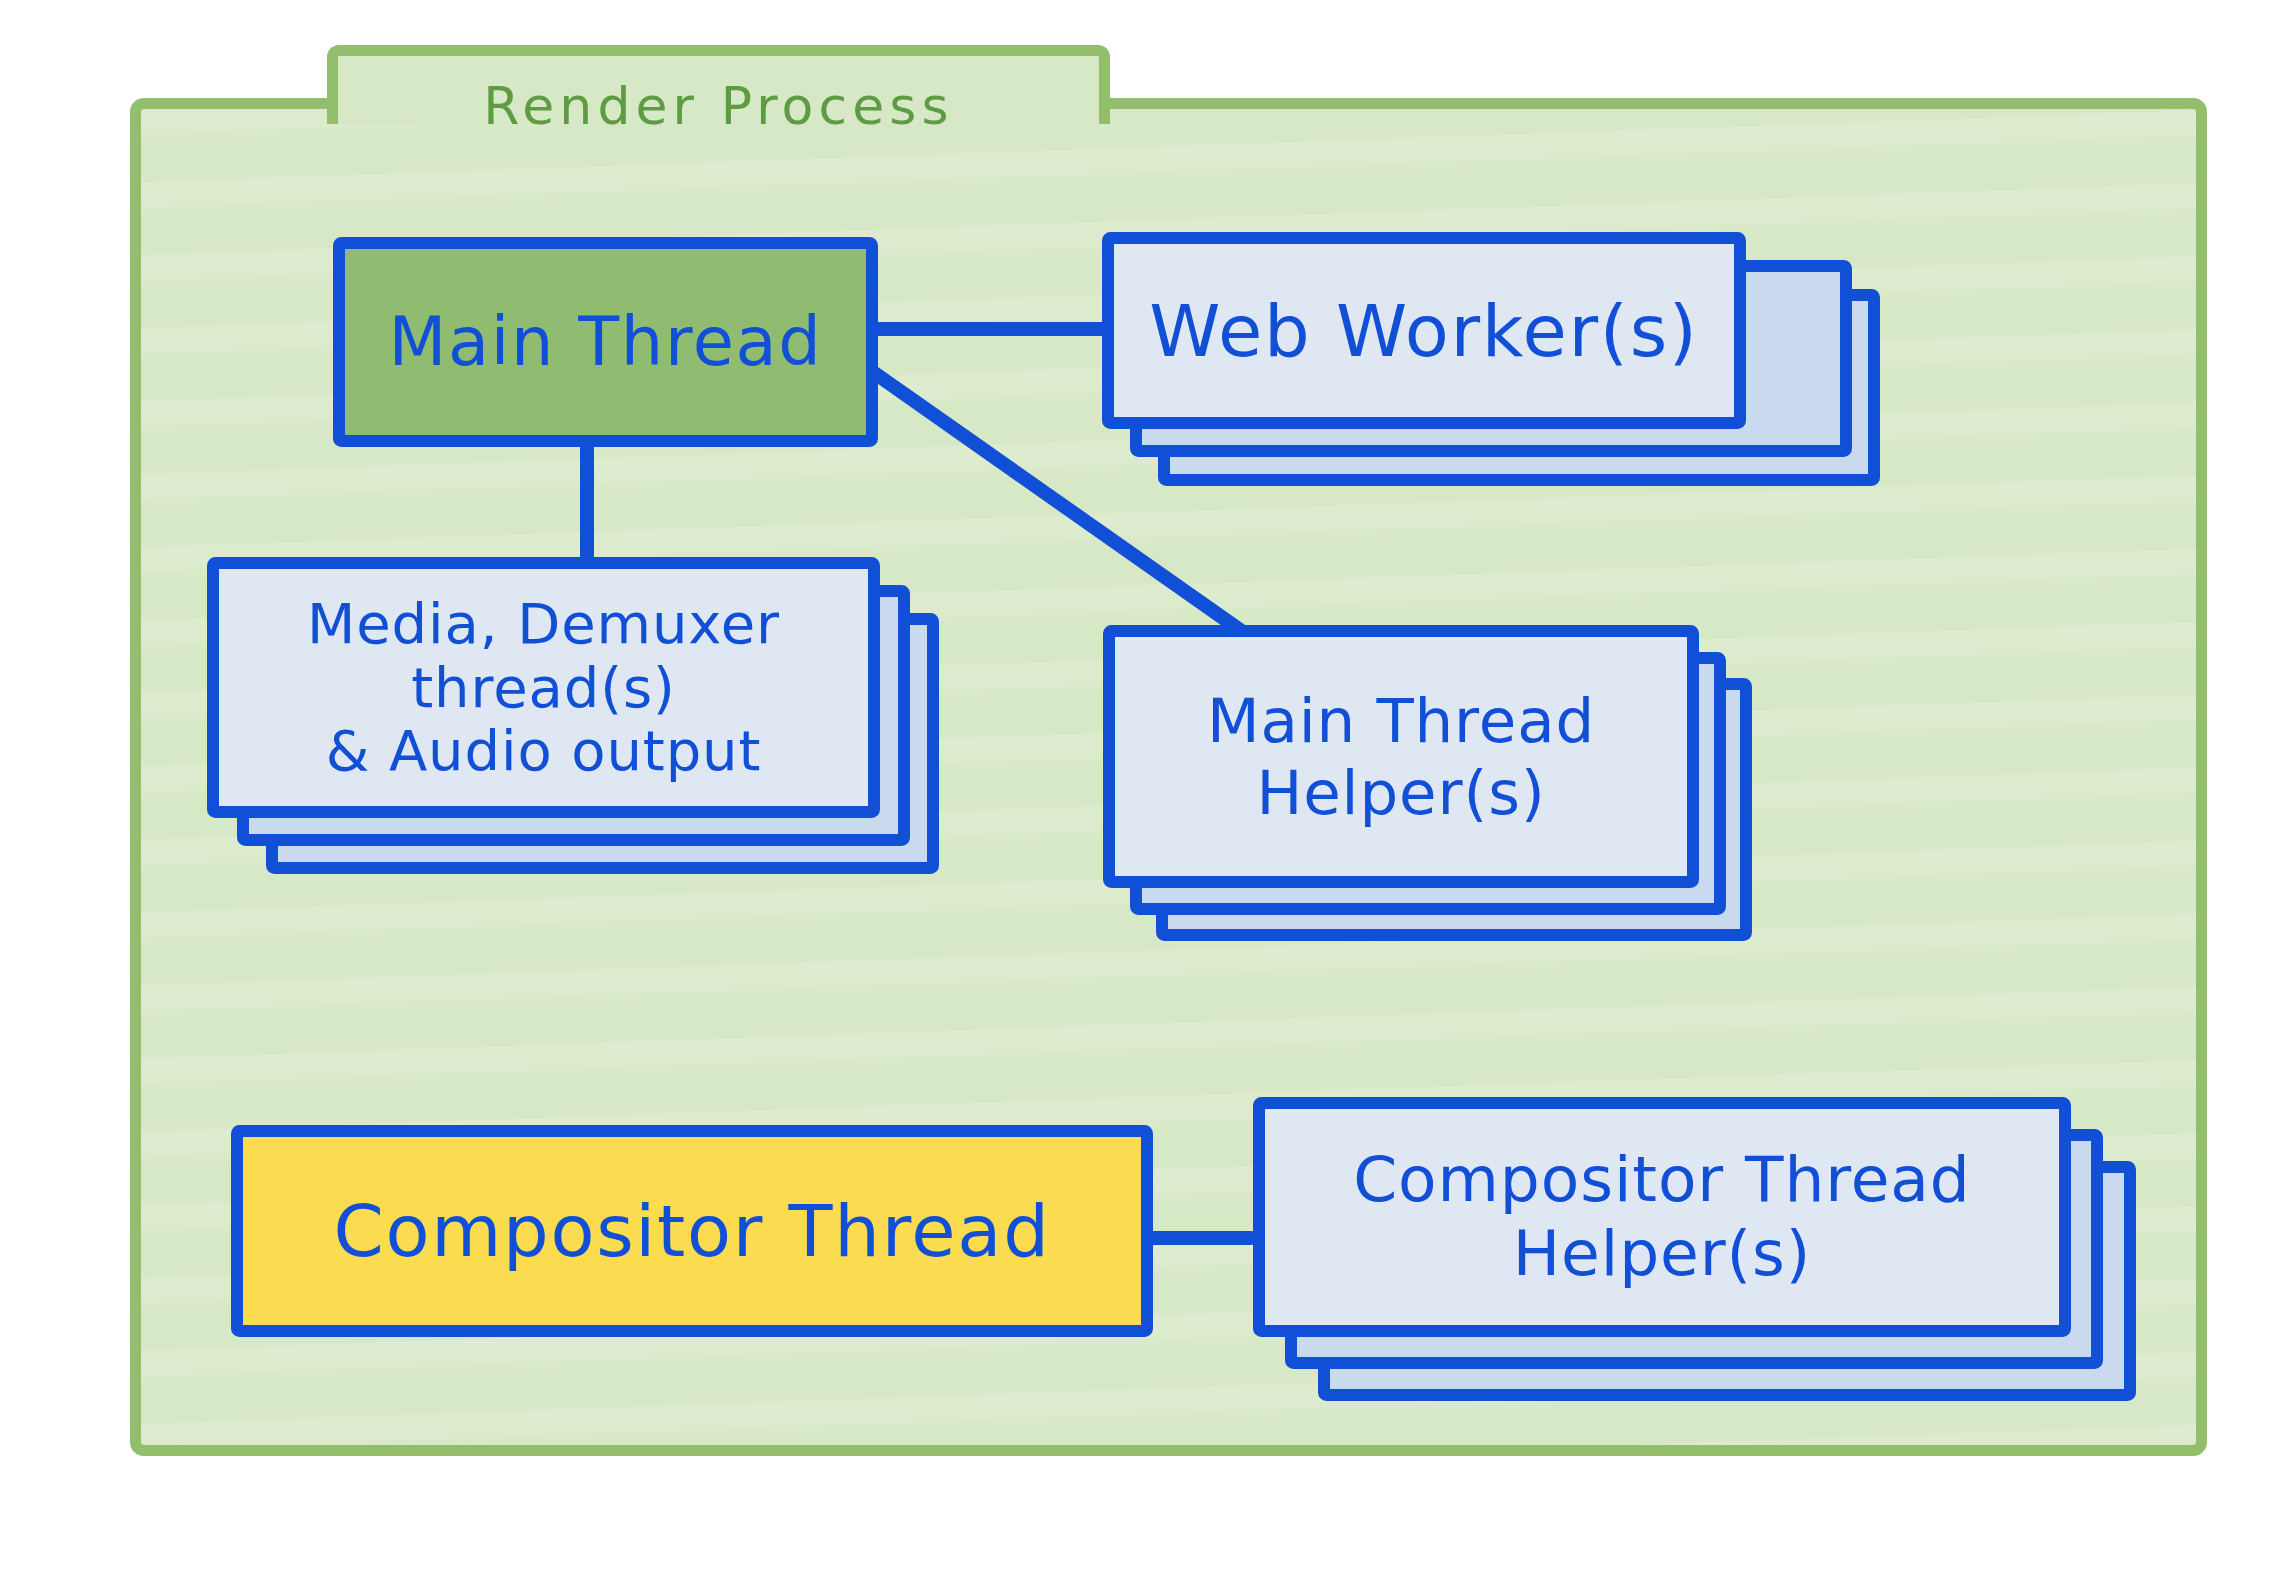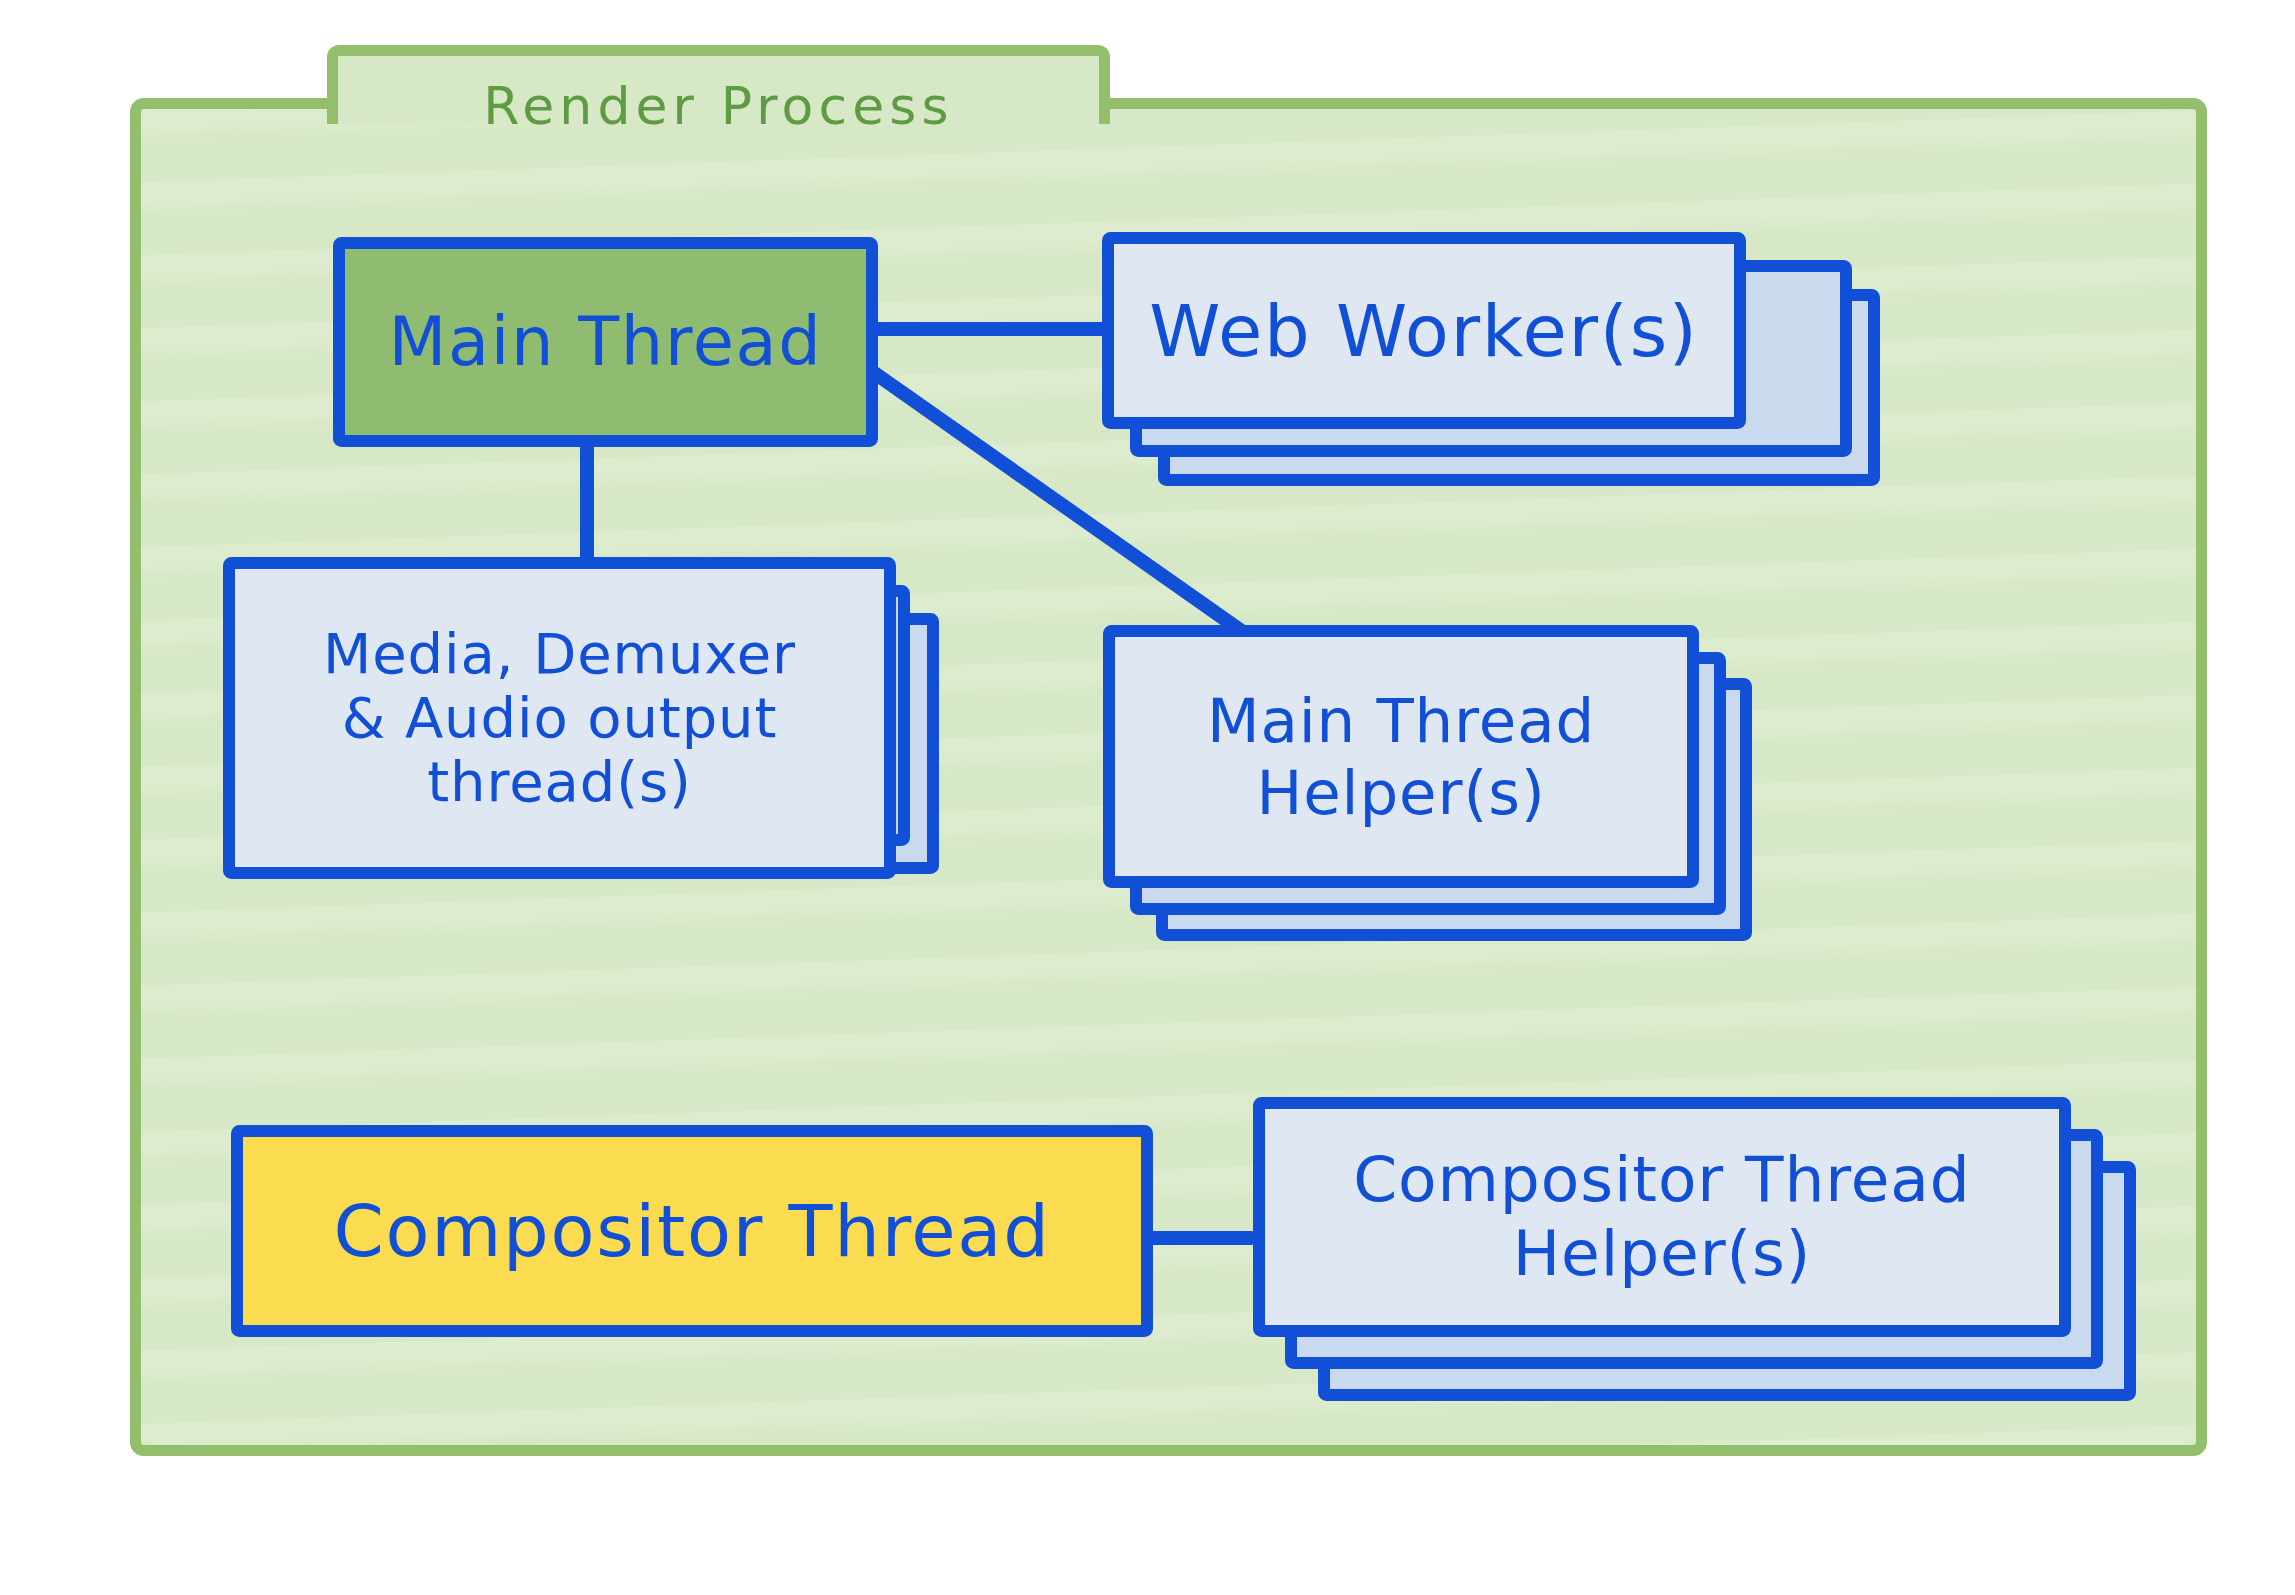--- a/index.html
+++ b/index.html
@@ -66,21 +66,21 @@
   .card .line{display:block;}
 
   
   .n-main{left:333px;top:237px;width:545px;height:210px;background:var(--main-thread-fill);font-size:67px;letter-spacing:1.7px;}
   .n-comp{left:231px;top:1125px;width:922px;height:212px;background:var(--compositor-fill);font-size:72px;letter-spacing:1.7px;}
 
   .n-ww   {left:1102px;top:232px;width:644px;height:197px;font-size:72px;letter-spacing:1.7px;}
   .n-ww-b1{left:1130px;top:260px;width:722px;height:197px;}
   .n-ww-b2{left:1158px;top:289px;width:722px;height:197px;}
 
-  .n-media   {left:223px;top:557px;width:673px;height:322px;font-size:56px;line-height:1.14;letter-spacing:0.9px;}
+  .n-media   {left:207px;top:557px;width:673px;height:261px;font-size:56px;line-height:1.14;letter-spacing:0.9px;}
   .n-media-b1{left:237px;top:585px;width:673px;height:261px;}
   .n-media-b2{left:266px;top:613px;width:673px;height:261px;}
 
   .n-mth   {left:1103px;top:625px;width:596px;height:263px;font-size:61px;line-height:1.18;letter-spacing:0.9px;}
   .n-mth-b1{left:1130px;top:652px;width:596px;height:263px;}
   .n-mth-b2{left:1156px;top:678px;width:596px;height:263px;}
 
   .n-cth   {left:1253px;top:1097px;width:818px;height:240px;font-size:63px;line-height:1.18;letter-spacing:0.9px;}
   .n-cth-b1{left:1285px;top:1129px;width:818px;height:240px;}
   .n-cth-b2{left:1318px;top:1161px;width:818px;height:240px;}
@@ -106,22 +106,22 @@
   <div class="back n-ww-b2"></div>
   <div class="back n-ww-b1"></div>
   <div class="card n-ww">
     <span class="line">Web Worker(s)</span>
   </div>
 
   <div class="back n-media-b2"></div>
   <div class="back n-media-b1"></div>
   <div class="card n-media">
     <span class="line">Media, Demuxer</span>
+    <span class="line">thread(s)</span>
     <span class="line">&amp; Audio output</span>
-    <span class="line">thread(s)</span>
   </div>
 
   <div class="back n-mth-b2"></div>
   <div class="back n-mth-b1"></div>
   <div class="card n-mth">
     <span class="line">Main Thread</span>
     <span class="line">Helper(s)</span>
   </div>
 
   <div class="card n-comp">

